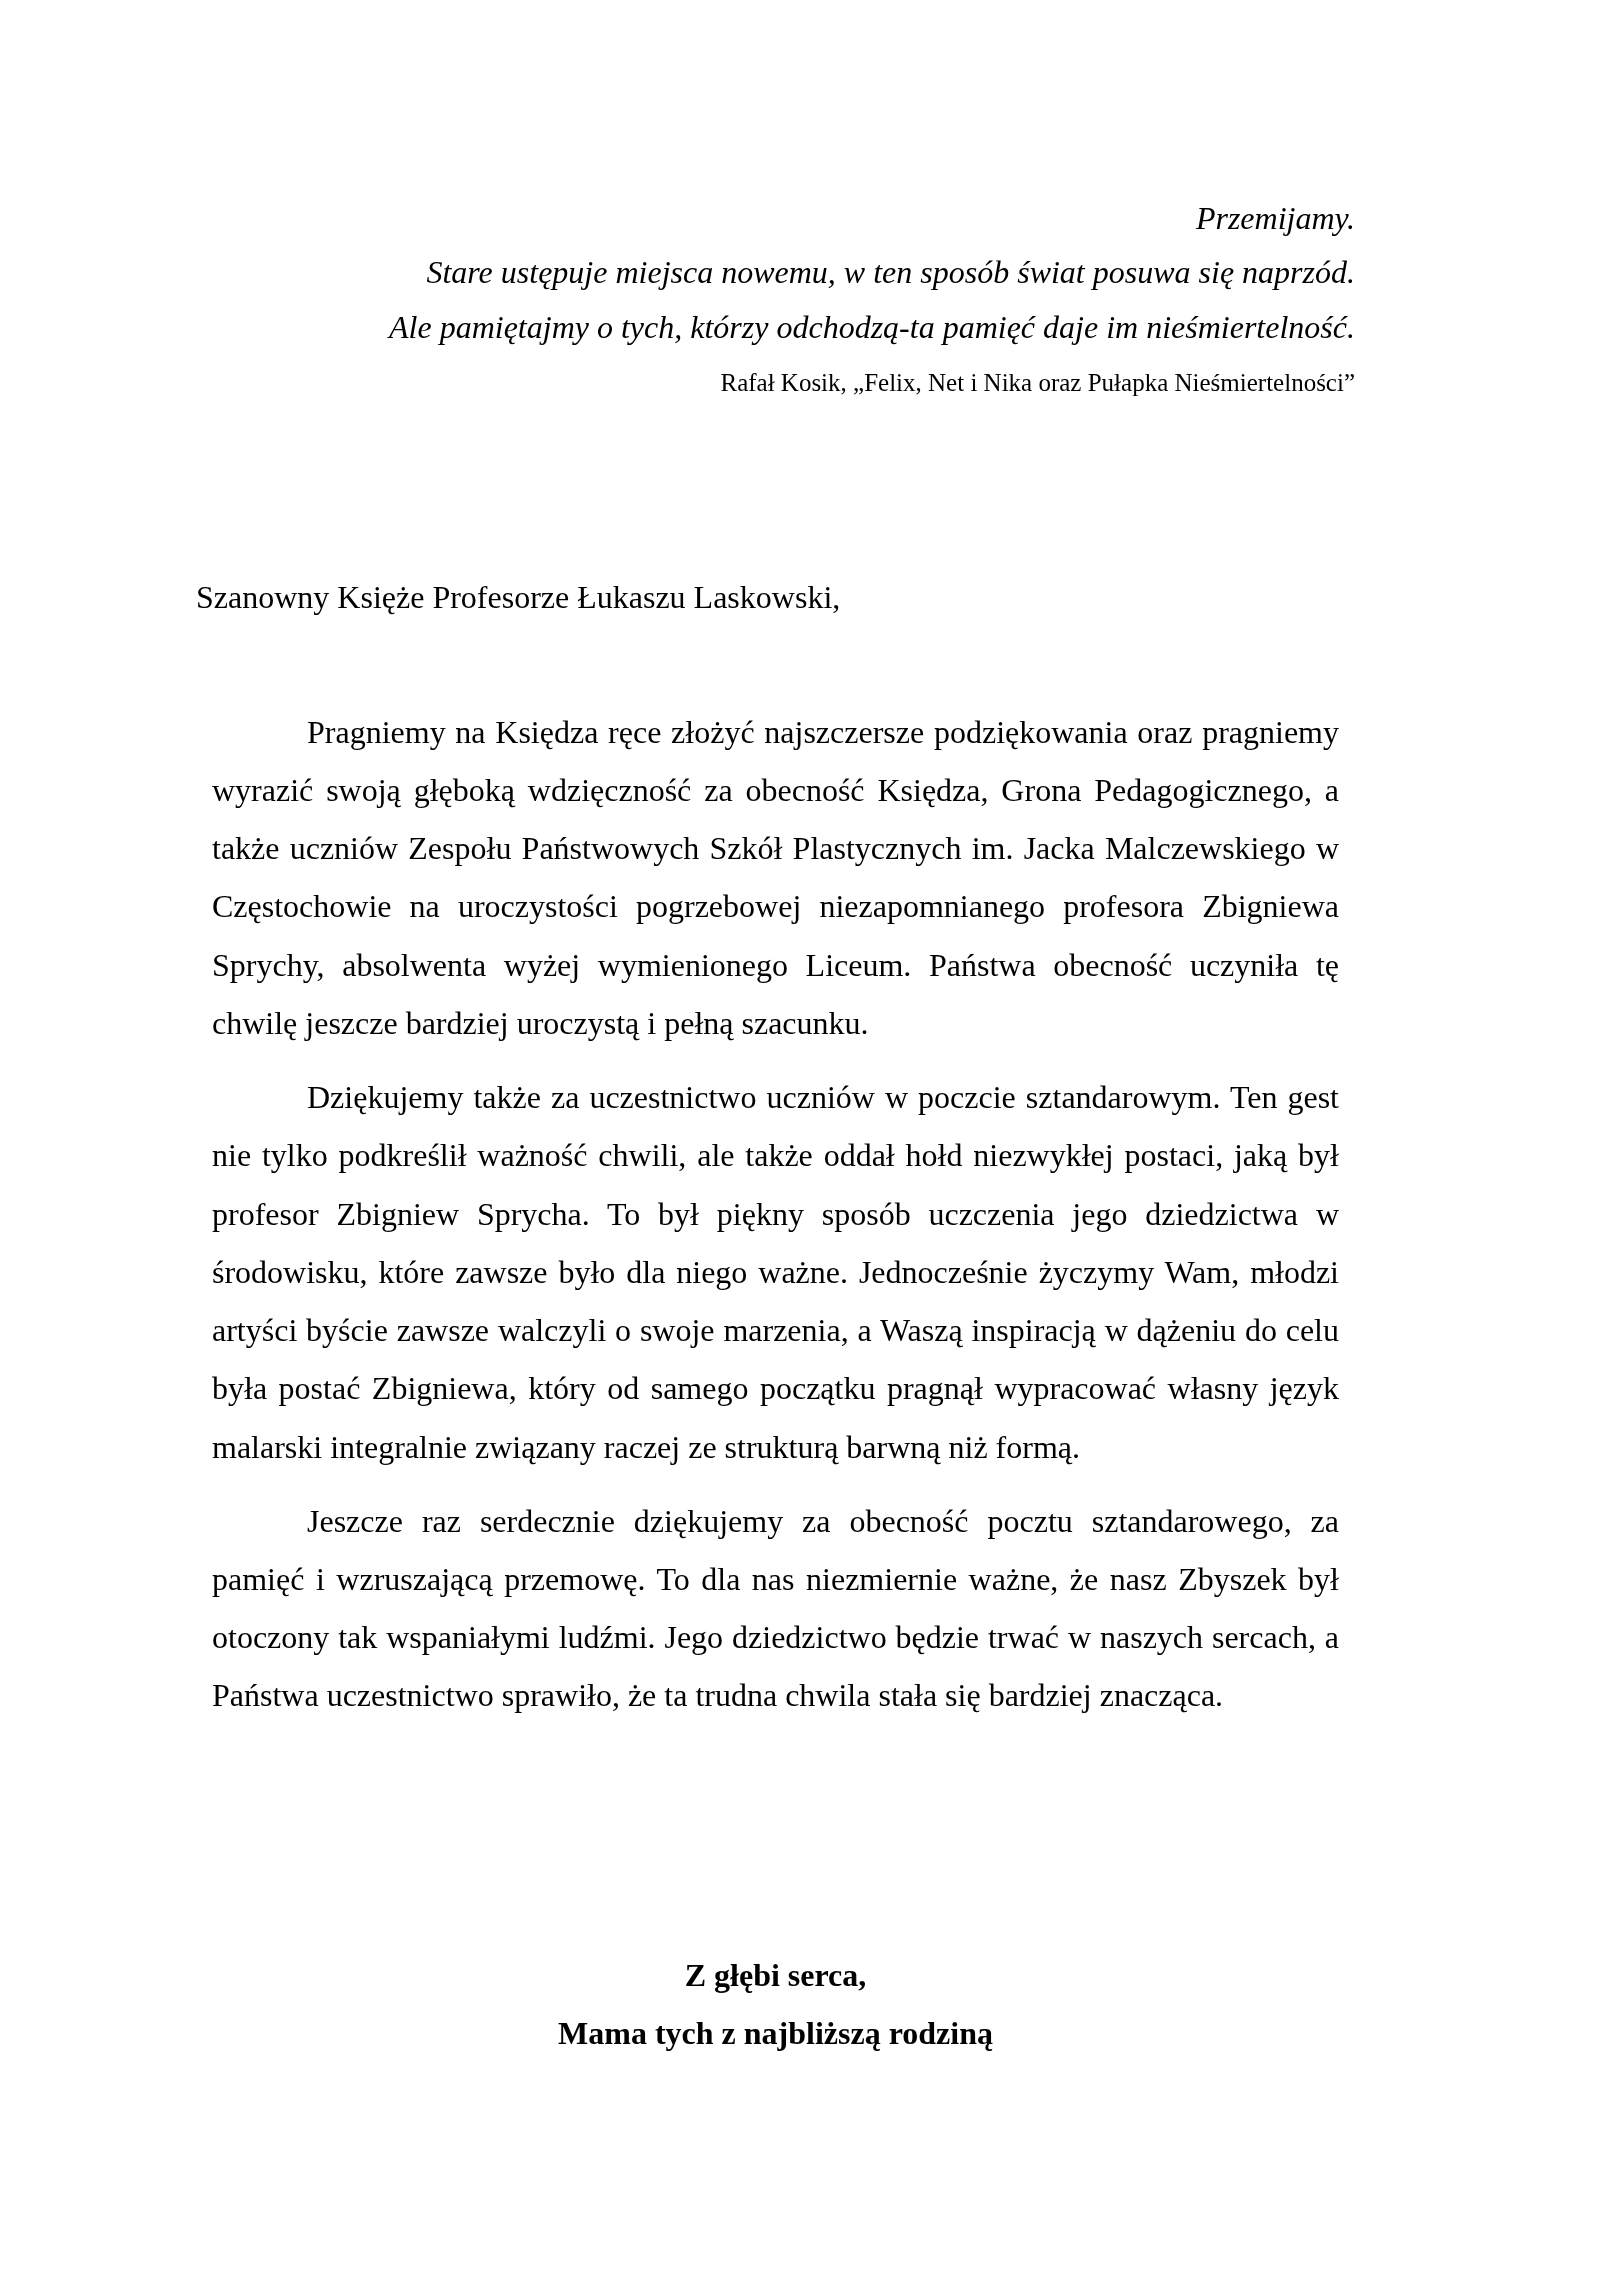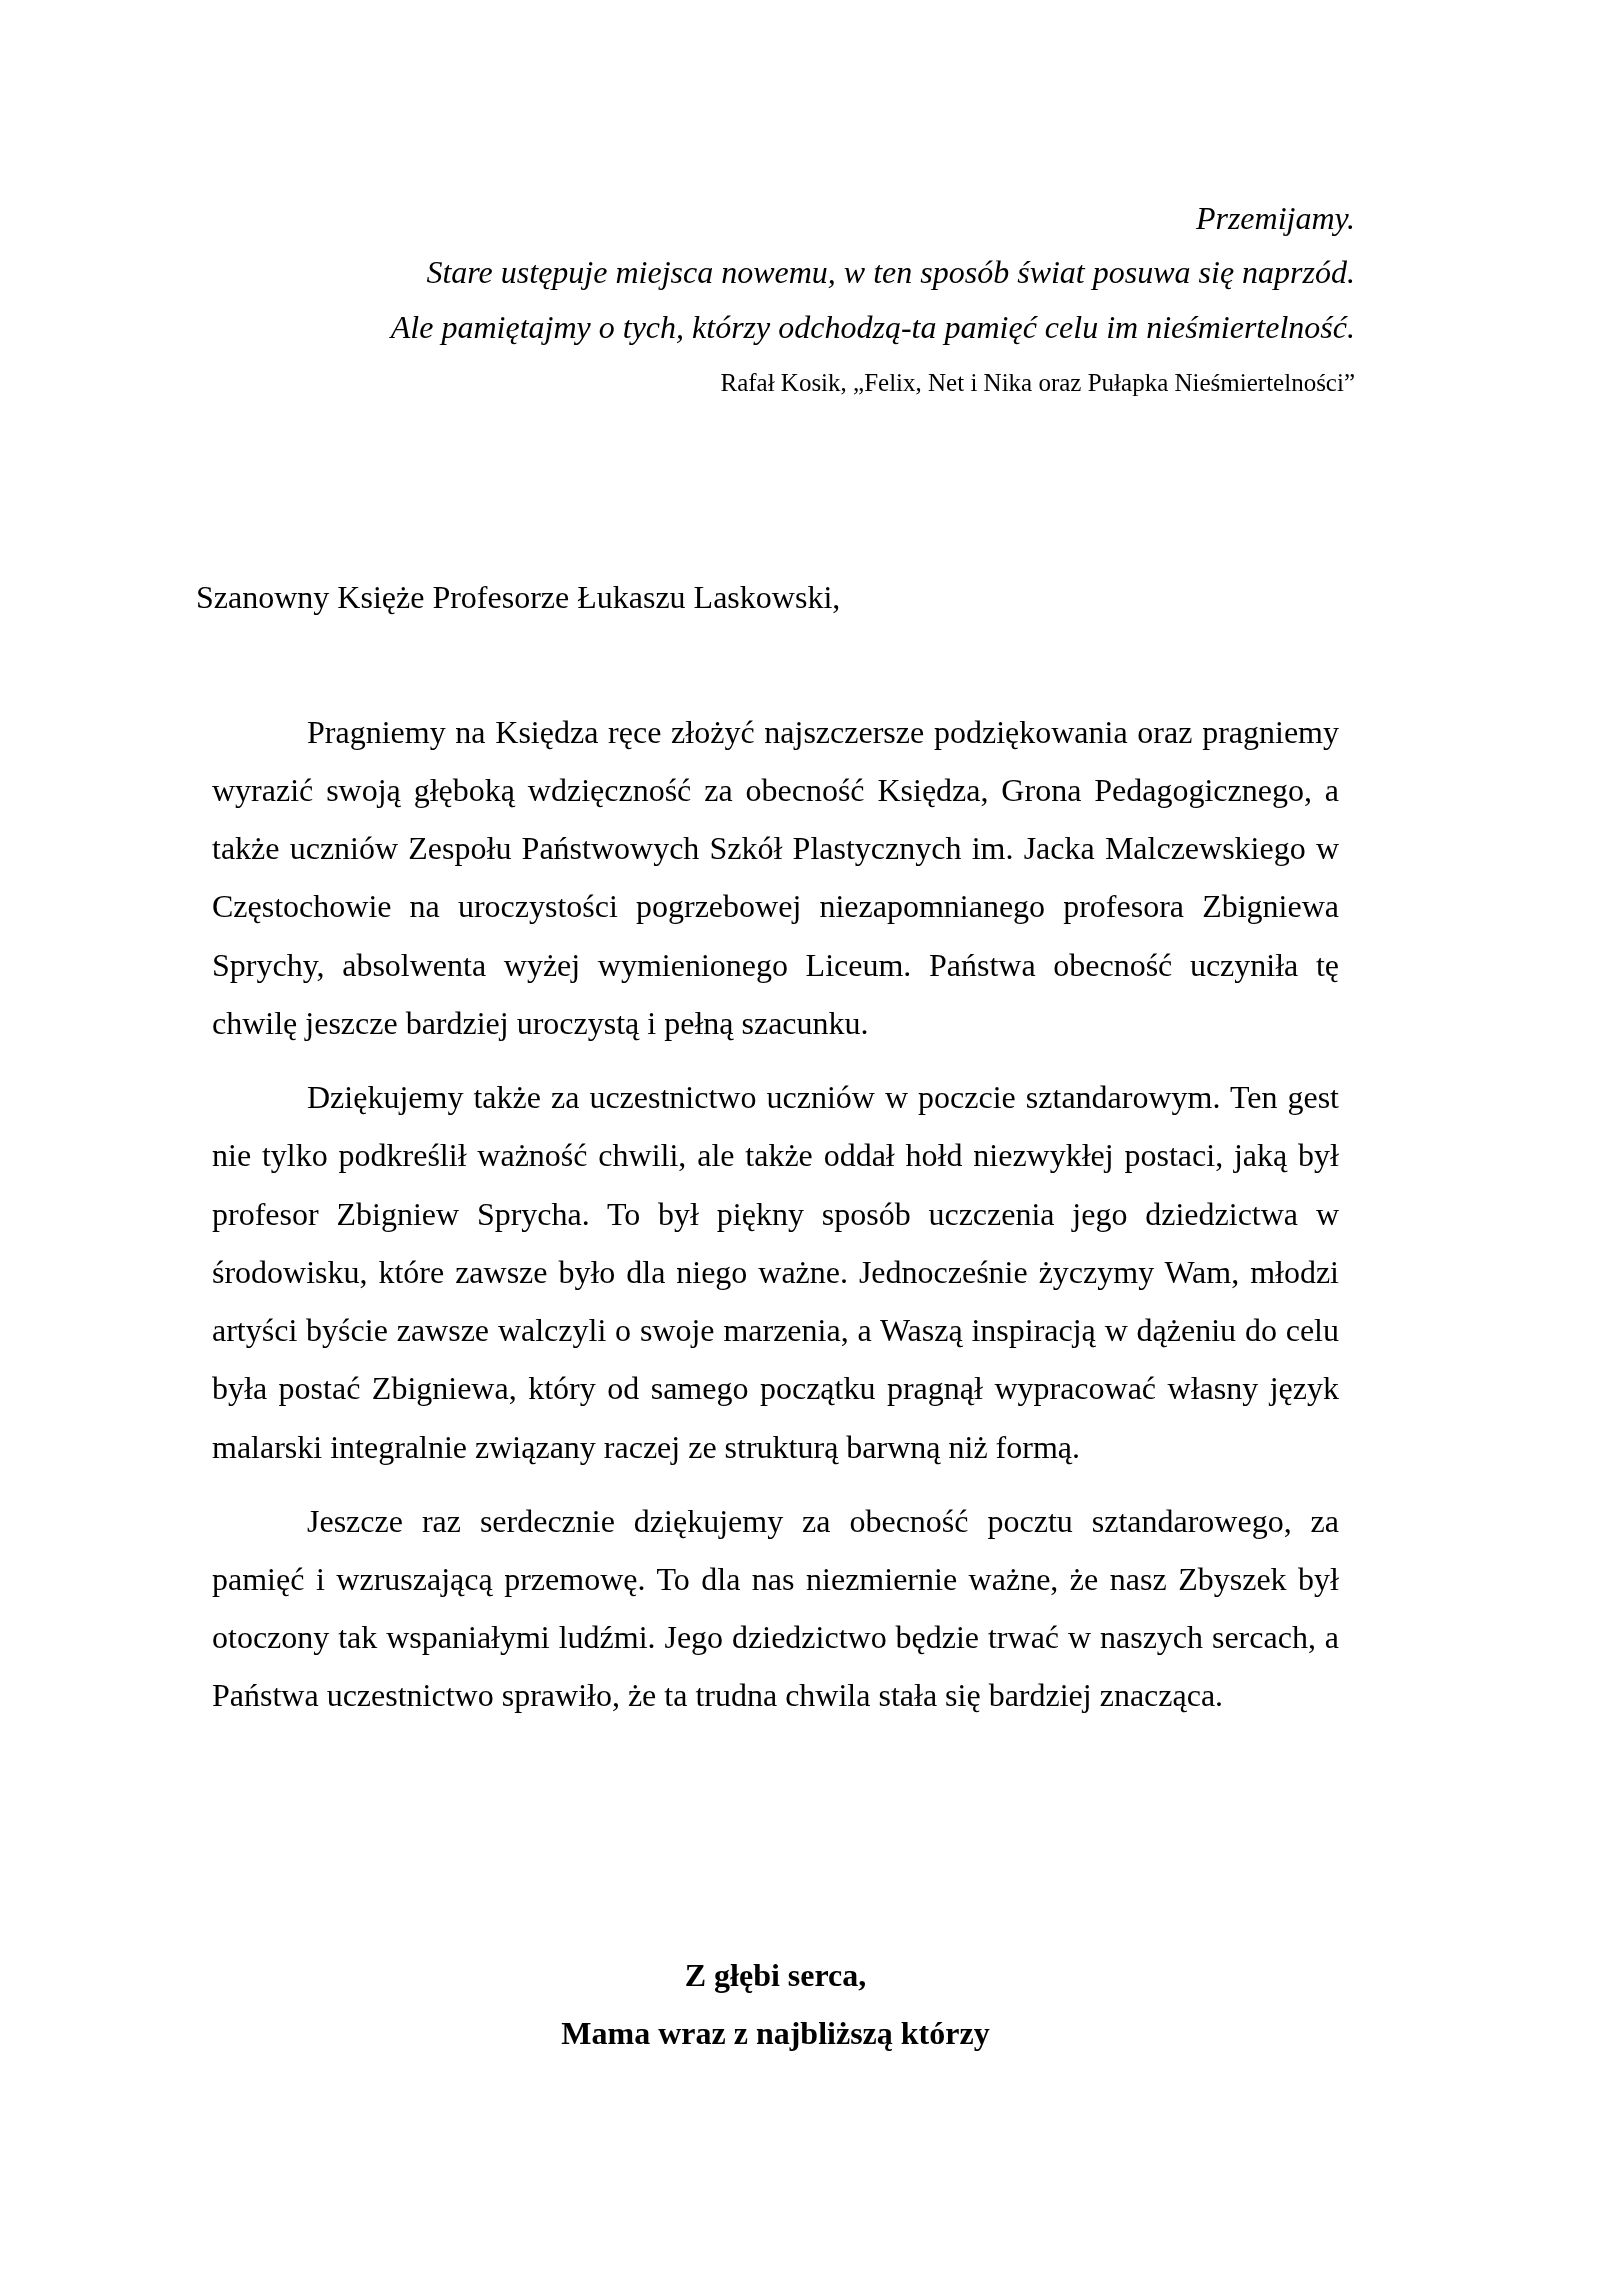--- a/index.html
+++ b/index.html
@@ -60,31 +60,31 @@
     }
   </style>
 </head>
 <body>
 
 <div class="page">
 
   <div class="epigraph">
     <div class="epigraph-line">Przemijamy.</div>
     <div class="epigraph-line">Stare ustępuje miejsca nowemu, w ten sposób świat posuwa się naprzód.</div>
-    <div class="epigraph-line">Ale pamiętajmy o tych, którzy odchodzą-ta pamięć celu im nieśmiertelność.</div>
+    <div class="epigraph-line">Ale pamiętajmy o tych, którzy odchodzą-ta pamięć daje im nieśmiertelność.</div>
     <div class="epigraph-attribution">Rafał Kosik, „Felix, Net i Nika oraz Pułapka Nieśmiertelności”</div>
   </div>
 
   <div class="salutation">Szanowny Księże Profesorze Łukaszu Laskowski,</div>
 
   <div class="body-block">
     <p class="body-par">Pragniemy na Księdza ręce złożyć najszczersze podziękowania oraz pragniemy wyrazić swoją głęboką wdzięczność za obecność Księdza, Grona Pedagogicznego, a także uczniów Zespołu Państwowych Szkół Plastycznych im. Jacka Malczewskiego w Częstochowie na uroczystości pogrzebowej niezapomnianego profesora Zbigniewa Sprychy, absolwenta wyżej wymienionego Liceum. Państwa obecność uczyniła tę chwilę jeszcze bardziej uroczystą i pełną szacunku.</p>
     <p class="body-par">Dziękujemy także za uczestnictwo uczniów w poczcie sztandarowym. Ten gest nie tylko podkreślił ważność chwili, ale także oddał hołd niezwykłej postaci, jaką był profesor Zbigniew Sprycha. To był piękny sposób uczczenia jego dziedzictwa w środowisku, które zawsze było dla niego ważne. Jednocześnie życzymy Wam, młodzi artyści byście zawsze walczyli o swoje marzenia, a Waszą inspiracją w dążeniu do celu była postać Zbigniewa, który od samego początku pragnął wypracować własny język malarski integralnie związany raczej ze strukturą barwną niż formą.</p>
     <p class="body-par">Jeszcze raz serdecznie dziękujemy za obecność pocztu sztandarowego, za pamięć i wzruszającą przemowę. To dla nas niezmiernie ważne, że nasz Zbyszek był otoczony tak wspaniałymi ludźmi. Jego dziedzictwo będzie trwać w naszych sercach, a Państwa uczestnictwo sprawiło, że ta trudna chwila stała się bardziej znacząca.</p>
   </div>
 
   <div class="closing">
     <div>Z głębi serca,</div>
-    <div>Mama wraz z najbliższą którzy</div>
+    <div>Mama tych z najbliższą rodziną</div>
   </div>
 
 </div>
 
 
 </body></html>

